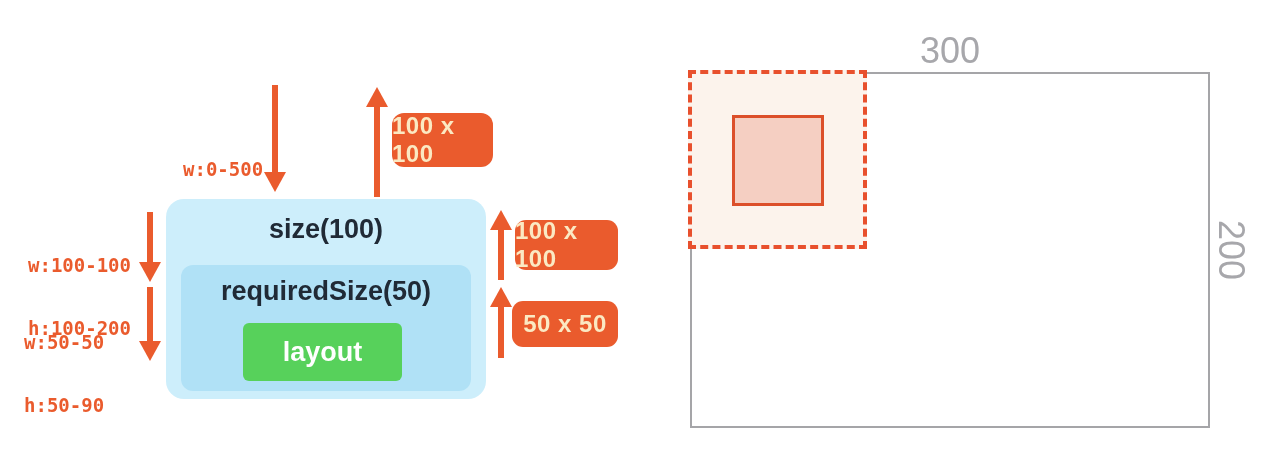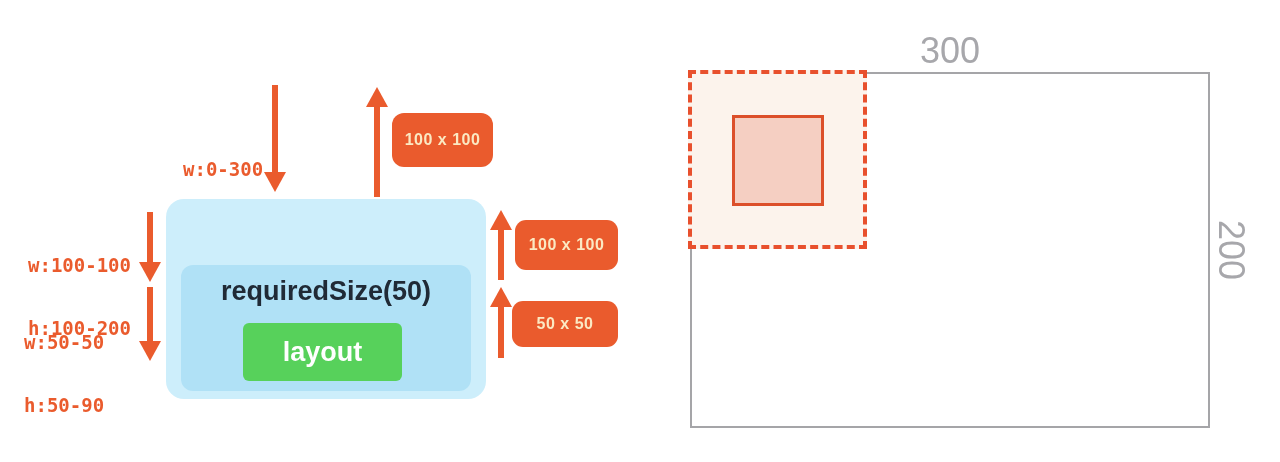--- a/index.html
+++ b/index.html
@@ -39,21 +39,21 @@
     white-space:pre;
   }
 
   
   .badge{
     position:absolute;
     background:var(--orange,#EA5B2D);
     color:var(--badge-text,#FBE9C3);
     border-radius:12px;
     display:flex;align-items:center;justify-content:center;
-    font-weight:bold;font-size:16px;
+    font-weight:bold;font-size:24px;
     letter-spacing:0.5px;
   }
 
   
   .outer-box{
     position:absolute;left:166px;top:199px;width:320px;height:200px;
     background:var(--outer-box-bg,#CDEEFB);
     border-radius:18px;
   }
   .outer-box .box-label{
@@ -107,37 +107,38 @@
   }
 </style>
 </head>
 <body>
 
 <div id="canvas">
 
   <div>
 
     <div class="constraint" style="left:183px;top:117px;">
-      <div>w:0-300</div>
+      <div>w:0-500</div>
       <div>h:0-200</div>
     </div>
 
     <div class="arrow down" style="left:264px;top:85px;height:107px;">
       <div class="shaft"></div>
       <div class="head"></div>
     </div>
 
     <div class="arrow up" style="left:366px;top:87px;height:110px;">
       <div class="head"></div>
       <div class="shaft"></div>
     </div>
 
     <div class="badge" style="left:392px;top:113px;width:101px;height:54px;">100 x 100</div>
 
     <div class="outer-box">
+      <div class="box-label">size(100)</div>
 
       <div class="inner-box">
         <div class="box-label">requiredSize(50)</div>
 
         <div class="layout-box">
           <span>layout</span>
         </div>
       </div>
     </div>
 

